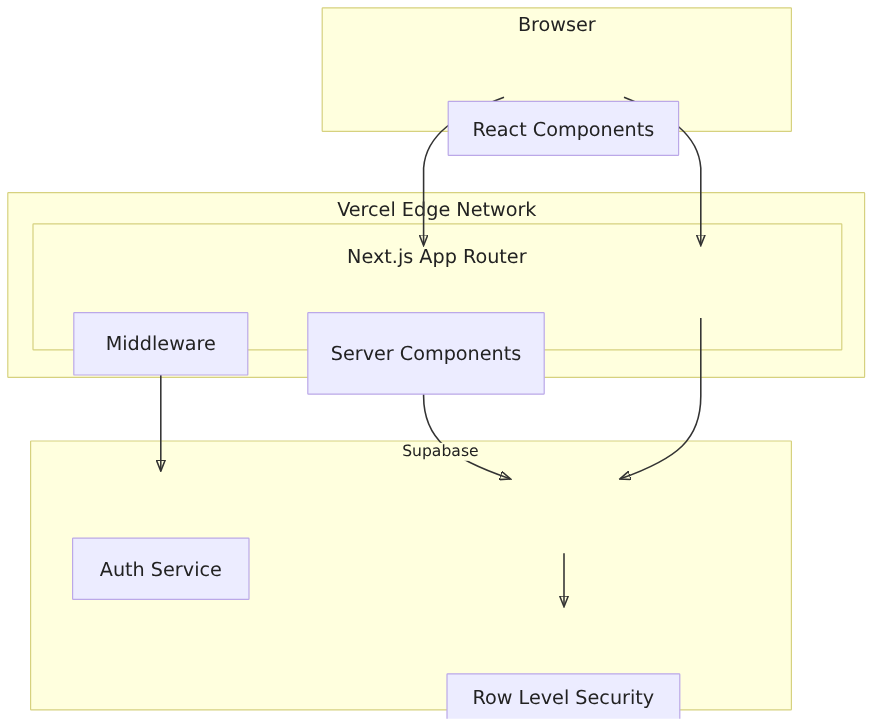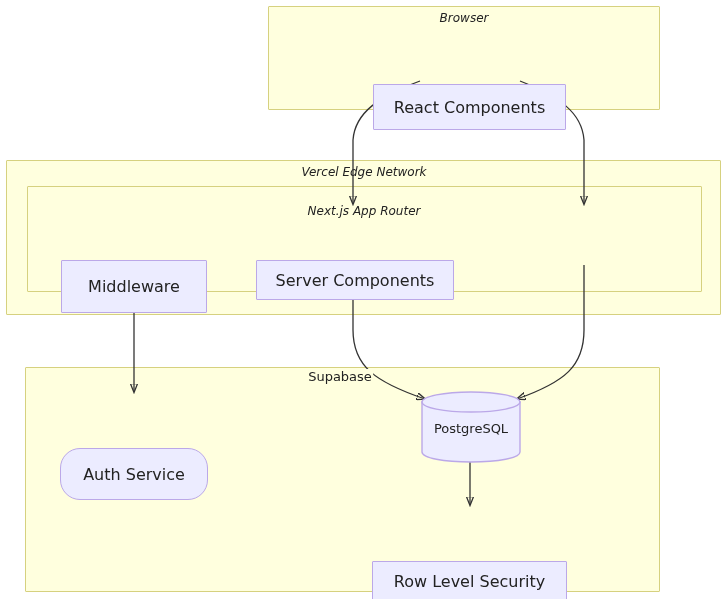--- a/index.html
+++ b/index.html
@@ -23,26 +23,25 @@
   }
   .cluster-rect {
     position: absolute;
     background: #ffffde;
     border: 1.2px solid #d6d17f;
     border-radius: 1px;
     box-sizing: border-box;
   }
   .cluster-label {
     position: absolute;
-    font-size: 12px;
+    font-size: 16px;
     color: #222222;
     text-align: left;
     white-space: nowrap;
     transform: translateX(-50%);
-    font-style: italic;
   }
   .node-box {
     position: absolute;
     background: #ececff;
     border: 1.3px solid #bba8e8;
     box-sizing: border-box;
     display: flex;
     align-items: center;
     justify-content: center;
     font-size: 16px;
@@ -68,20 +67,21 @@
     pointer-events: none;
   }
   .edge-label {
     position: absolute;
     font-size: 13px;
     color: #222222;
     background: #ffffde;
     white-space: nowrap;
     padding: 0 1px;
     transform: translateX(-50%);
+    margin-left: 27px;
   }
   svg.edges {
     position: absolute;
     left: 0;
     top: 0;
     width: 728px;
     height: 599px;
     overflow: visible;
     pointer-events: none;
   }
@@ -130,34 +130,27 @@
   <div class="edge-label" style="left:340px; top:369px;">Supabase</div>
 
   <div class="node-box" style="left:373px; top:36px; width:193px; height:46px;">
     <span>React Components</span>
   </div>
 
   <div class="node-box" style="left:61px; top:212px; width:146px; height:53px;align-items:center;">
     <span>Middleware</span>
   </div>
 
-  <div class="node-box" style="left:256px; top:212px; width:198px; height:40px;">
+  <div class="node-box" style="left:256px; top:212px; width:198px; height:69px;">
     <span>Server Components</span>
   </div>
 
 
-  <div class="node-box" style="left:60px; top:400px; width:148px; height:52px;border-radius:20px;">
+  <div class="node-box" style="left:60px; top:400px; width:148px; height:52px;">
     <span>Auth Service</span>
   </div>
 
-  <div class="db-node" style="left:420px; top:390px; width:102px; height:74px;">
-    <svg width="102" height="74" viewBox="0 0 102 74" xmlns="http://www.w3.org/2000/svg">
-      <path d="M 2 12 L 2 62 C 2 68 24 72 51 72 C 78 72 100 68 100 62 L 100 12 Z" fill="#ececff" stroke="#bba8e8" stroke-width="1.4"></path>
-      <ellipse cx="51" cy="12" rx="49" ry="10" fill="#ececff" stroke="#bba8e8" stroke-width="1.4"></ellipse>
-    </svg>
-    <span class="db-label">PostgreSQL</span>
-  </div>
 
   <div class="node-box" style="left:372px; top:513px; width:195px; height:40px;justify-content:center;">
     <span>Row Level Security</span>
   </div>
 
 </div>
 
 </body></html>

